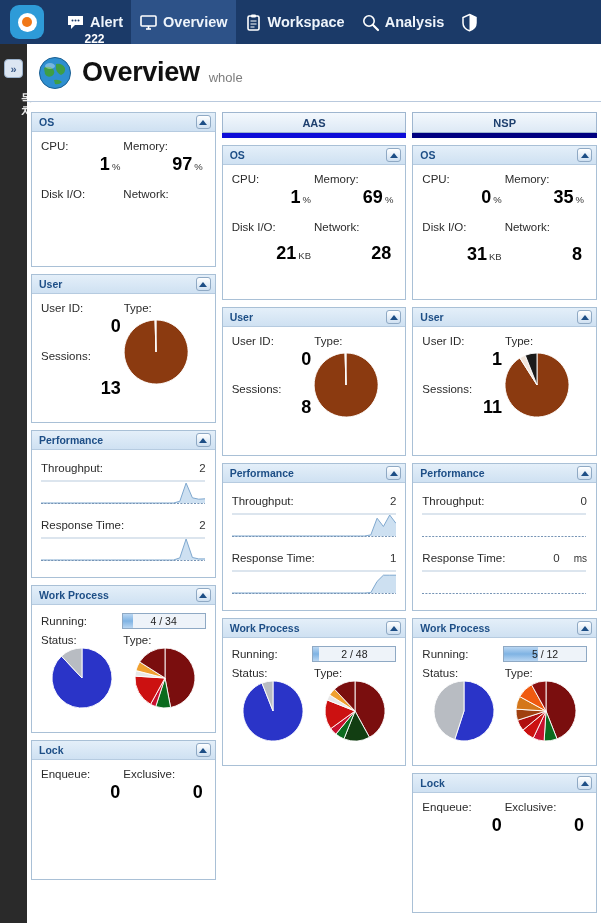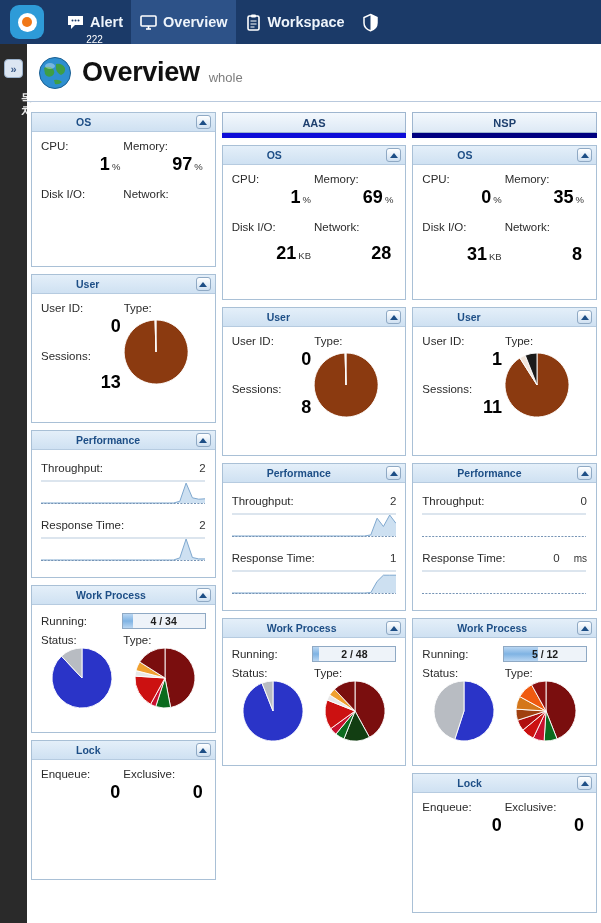--- a/index.html
+++ b/index.html
@@ -39,21 +39,21 @@
   .nav-items { display: flex; align-items: stretch; height: 44px; margin-left: 14px; }
   .nav-item {
     display: flex; align-items: center; gap: 5px;
     padding: 0 8px; height: 44px;
     color: #eef4fb; font-size: 14.5px; font-weight: bold;
     position: relative; white-space: nowrap; cursor: pointer;
   }
   .nav-item.active { background: #2d5288; }
   .nav-badge {
     position: absolute; bottom: 0px; left: 50%; transform: translateX(-50%);
-    font-size: 10px; font-weight: normal; color: #ffffff; line-height: 9px;
+    font-size: 12px; font-weight: bold; color: #ffffff; line-height: 9px;
   }
   .nav-ico { display: inline-flex; align-items: center; justify-content: center; width: 19px; height: 19px; }
   .nav-ico svg { display: block; }
 
   
   .leftrail {
     position: absolute; top: 44px; left: 0;
     width: 27px; height: 879px;
     background: #2a2a2a;
   }
@@ -112,21 +112,21 @@
     display: flex; flex-direction: column;
   }
   .panel-head {
     height: 19px;
     background: linear-gradient(to bottom,#e4eff9 0%,#cfe1f2 100%);
     border-bottom: 1px solid #b6cbe0;
     display: flex; align-items: center; padding: 0 4px 0 7px;
     font-size: 10.5px; font-weight: bold; color: #1d4e86;
     position: relative;
   }
-  .panel-head .title { flex: 1; margin-left: 37px; }
+  .panel-head .title { flex: 1; }
   .collapse-btn {
     width: 15px; height: 14px; border: 1px solid #8fa9c4; border-radius: 3px;
     background: linear-gradient(to bottom,#ffffff 0%,#cfe0f1 100%);
     display: flex; align-items: center; justify-content: center;
     cursor: pointer; flex: 0 0 auto;
   }
   .caret-up {
     width: 0; height: 0;
     border-left: 4px solid transparent; border-right: 4px solid transparent;
     border-bottom: 5px solid #1d4e86;
@@ -159,21 +159,21 @@
     width: 84px; height: 16px; border: 1px solid #8fa9c4; background: #eef3f9;
     position: relative; overflow: hidden;
   }
   .progress .fill {
     position: absolute; left: 0; top: 0; bottom: 0;
     background: linear-gradient(to bottom,#b9d6f2 0%,#7fb3e3 50%,#b9d6f2 100%);
   }
   .progress .ptext {
     position: absolute; inset: 0;
     display: flex; align-items: center; justify-content: center;
-    font-size: 10.5px; font-weight: bold; color: #1c1c1c;
+    font-size: 10.5px; font-weight: normal; color: #1c1c1c;
   }
   .wp-labels { display: grid; grid-template-columns: 1fr 1fr; margin-top: 5px; }
   .wp-pies { display: grid; grid-template-columns: 1fr 1fr; margin-top: 2px; justify-items: center; }
 
   
   .lock-grid { display: grid; grid-template-columns: 1fr 1fr; }
 </style>
 </head>
 <body>
 
@@ -216,20 +216,29 @@
               <rect x="4" y="3" width="11" height="14" rx="1.5" fill="none" stroke="#ffffff" stroke-width="1.6"></rect>
               <rect x="7" y="1.5" width="5" height="3" rx="1" fill="#ffffff"></rect>
               <path d="M6.5 8h6M6.5 11h6M6.5 14h4" stroke="#ffffff" stroke-width="1.2"></path>
             </svg>
           </span>
           <span>Workspace</span>
         </div>
         <div class="nav-item">
           <span class="nav-ico">
             <svg width="19" height="19" viewBox="0 0 19 19">
+              <circle cx="8" cy="8" r="5.2" fill="none" stroke="#ffffff" stroke-width="1.6"></circle>
+              <path d="M12 12l5 5" stroke="#ffffff" stroke-width="2.2" stroke-linecap="round"></path>
+            </svg>
+          </span>
+          <span>Analysis</span>
+        </div>
+        <div class="nav-item">
+          <span class="nav-ico">
+            <svg width="19" height="19" viewBox="0 0 19 19">
               <path d="M9.5 1.5 L16 4.5 V10 C16 14 12.5 16.8 9.5 17.8 C6.5 16.8 3 14 3 10 V4.5 Z" fill="none" stroke="#ffffff" stroke-width="1.5"></path>
               <path d="M9.5 1.5 L16 4.5 V10 C16 14 12.5 16.8 9.5 17.8 Z" fill="#ffffff"></path>
             </svg>
           </span>
         </div>
       </div>
   </div>
 
   <div class="leftrail">
     <div class="rail-btn">»</div>
@@ -281,21 +290,21 @@
               <span class="caret-up"></span>
             </span>
           </div>
           <div class="panel-body">
             <div class="user-grid">
               <div>
                 <div class="m-label">User ID:</div>
                 <div class="m-val" style="margin-top:2px"><span class="m-num">0</span></div>
                 <div class="row-gap"></div>
                 <div class="m-label">Sessions:</div>
-                <div class="m-val" style="margin-top:10px"><span class="m-num">13</span></div>
+                <div class="m-val" style="margin-top:16px"><span class="m-num">13</span></div>
               </div>
               <div>
                 <div class="m-label">Type:</div>
                 <div style="margin-top:6px">
                   <svg class="pie" width="64" height="64" viewBox="0 0 64 64">
                     <path d="M32,32 L32.00,0.00 A32,32 0 1,1 30.99,0.02 Z" fill="#8B3A10" stroke="#ffffff" stroke-width="0.9"></path>
                     <path d="M32,32 L30.99,0.02 A32,32 0 0,1 32.00,0.00 Z" fill="#F2E6DC" stroke="#ffffff" stroke-width="0.9"></path>
                   </svg>
                 </div>
               </div>

